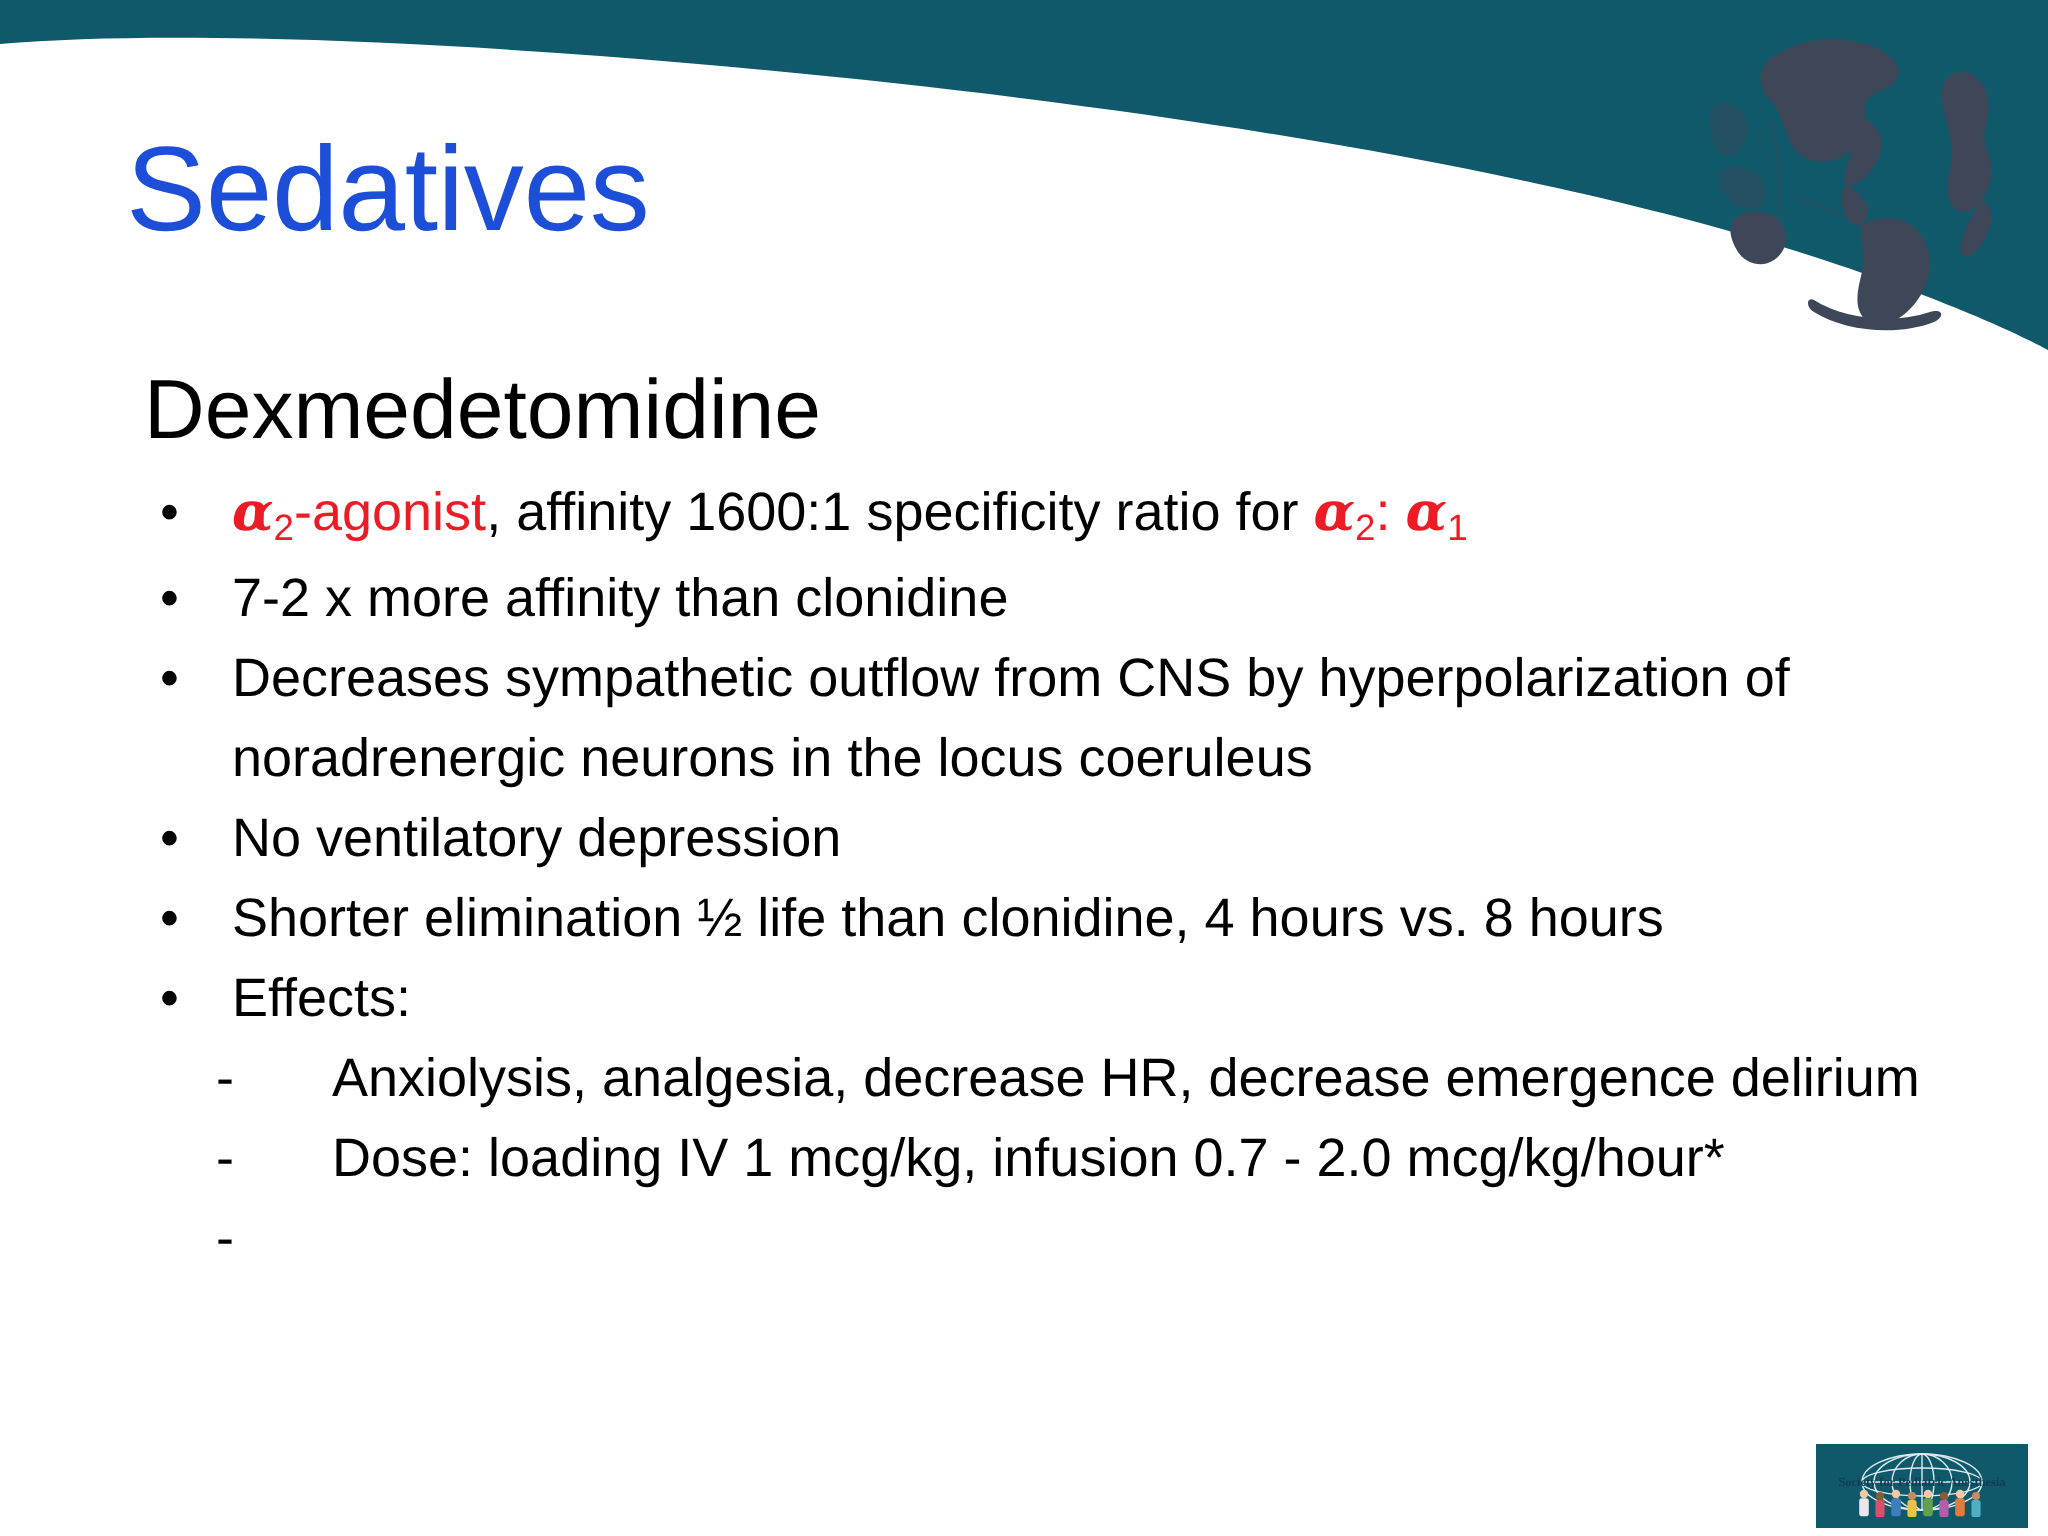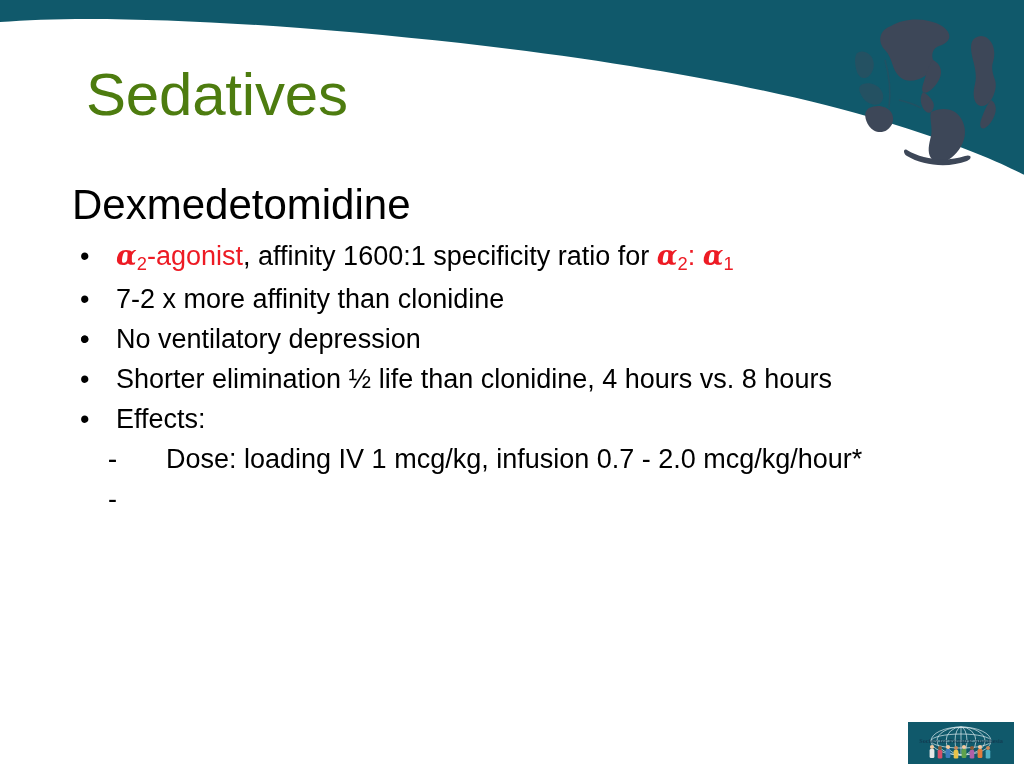--- a/index.html
+++ b/index.html
@@ -42,26 +42,26 @@
   }
   .globe-svg {
     display: block;
     width: 180px;
     height: 160px;
   }
 
   
   .slide-title {
     position: absolute;
-    left: 86px;
+    left: 63px;
     top: 62px;
     font-size: 60px;
     line-height: 1.1;
     font-weight: 400;
-    color: #4d7c0f;
+    color: #1d4ed8;
     letter-spacing: -0.2px;
     white-space: nowrap;
   }
 
   
   .body-area {
     position: absolute;
     left: 72px;
     top: 180px;
     width: 900px;
@@ -215,20 +215,21 @@
       <span><span class="alpha red">α</span><sub class="red">2</sub><span class="red">-agonist</span><span>, affinity 1600:1 specificity ratio for </span><span class="alpha red">α</span><sub class="red">2</sub><span class="red">: </span><span class="alpha red">α</span><sub class="red">1</sub></span>
     </li>
 
     <li class="bullet">
       <span class="dot">•</span>
       <span>7-2 x more affinity than clonidine</span>
     </li>
 
     <li class="bullet">
       <span class="dot">•</span>
+      <span>Decreases sympathetic outflow from CNS by hyperpolarization of noradrenergic neurons in the locus coeruleus</span>
     </li>
 
     <li class="bullet">
       <span class="dot">•</span>
       <span>No ventilatory depression</span>
     </li>
 
     <li class="bullet">
       <span class="dot">•</span>
       <span>Shorter elimination ½ life than clonidine, 4 hours vs. 8 hours</span>
@@ -236,20 +237,21 @@
 
     <li class="bullet">
       <span class="dot">•</span>
       <span>Effects:</span>
     </li>
   </ul>
 
   <ul class="subbullets">
     <li class="subbullet">
       <span class="dash">-</span>
+      <span>Anxiolysis, analgesia, decrease HR, decrease emergence delirium</span>
     </li>
     <li class="subbullet">
       <span class="dash">-</span>
       <span>Dose: loading IV 1 mcg/kg, infusion 0.7 - 2.0 mcg/kg/hour*</span>
     </li>
     <li class="subbullet">
       <span class="dash">-</span>
     </li>
   </ul>
 </div>

